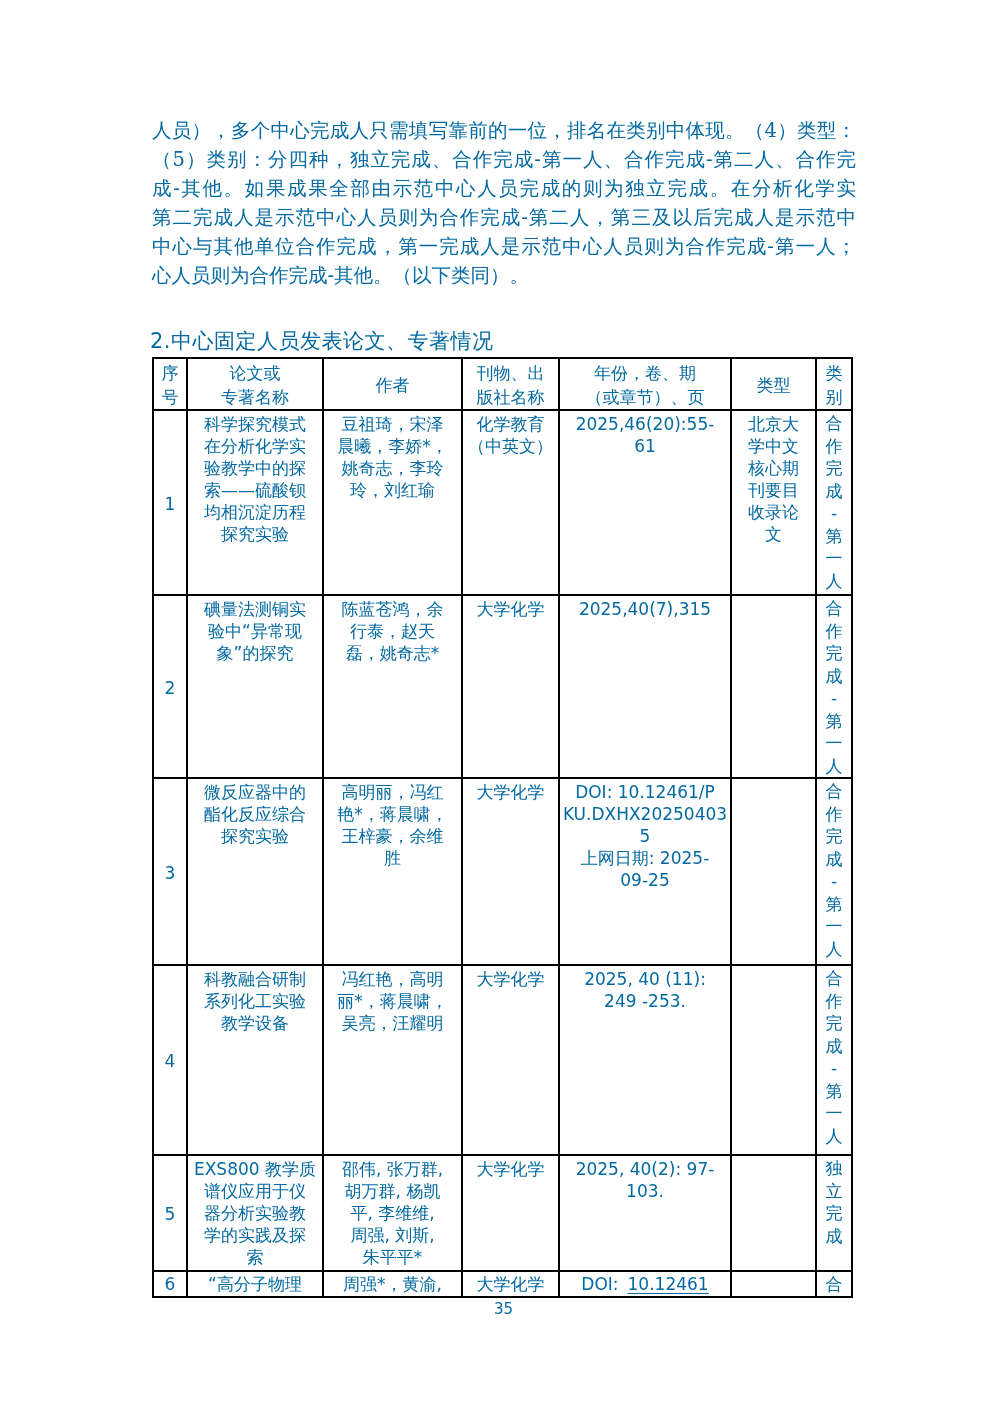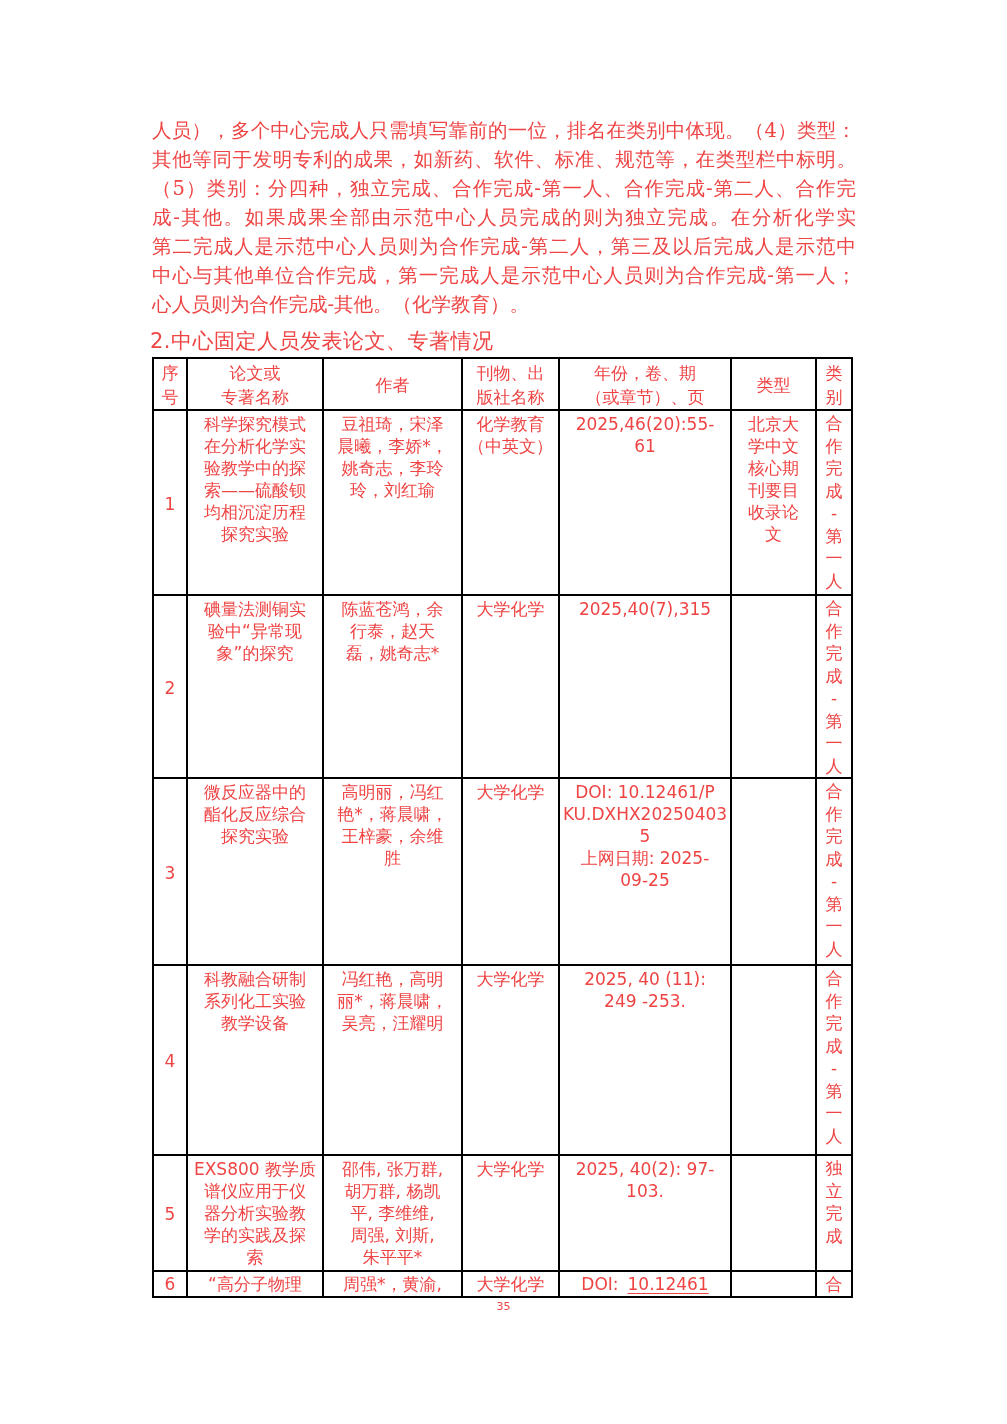--- a/index.html
+++ b/index.html
@@ -1,21 +1,21 @@
 <!DOCTYPE html>
 <html><head>
 <meta charset="utf-8">
 <style>
   html,body{margin:0;padding:0;background:#888;}
   .page{
     position:relative;
     width:1007px;height:1424px;
     margin:0 auto;
     background:#ffffff;
-    color:#ef4444;
+    color:#0369a1;
     font-family:"DejaVu Sans",sans-serif;
     overflow:hidden;
   }
   
   .intro{
     position:absolute;left:152px;top:116px;width:704px;
     font-family:"DejaVu Serif","Liberation Serif",serif;
     font-size:19.5px;line-height:29px;
   }
   .intro .line{height:29px;overflow:visible;white-space:nowrap;}
@@ -53,37 +53,36 @@
   table.pubs tbody td.no-cell{vertical-align:middle;line-height:20px;}
   table.pubs tbody td.cat-cell{line-height:22.5px;padding-top:1px;}
   tr.row-1{height:185px;} tr.row-2{height:182px;} tr.row-3{height:187px;}
   tr.row-4{height:190px;} tr.row-5{height:116px;}
   tr.row-6{height:25px;}
   tr.row-6 td{line-height:21px;padding-top:1px;}
   .u{text-decoration:underline;text-underline-offset:3px;margin-left:9px;}
   
   .page-number{
     position:absolute;left:0;top:1300px;width:100%;
-    text-align:center;font-size:11px;
+    text-align:center;font-size:15px;
     font-family:"DejaVu Sans",sans-serif;
   }
 </style>
 </head>
 <body>
 
 <div class="page">
 
   <div class="intro">
     <div class="line just">人员），多个中心完成人只需填写靠前的一位，排名在类别中体现。（4）类型：</div>
-    <div class="line just">其他等同于发明专利的成果，如新药、软件、标准、规范等，在类型栏中标明。</div>
     <div class="line just">（5）类别：分四种，独立完成、合作完成-第一人、合作完成-第二人、合作完</div>
     <div class="line just">成-其他。如果成果全部由示范中心人员完成的则为独立完成。在分析化学实</div>
     <div class="line just">第二完成人是示范中心人员则为合作完成-第二人，第三及以后完成人是示范中</div>
     <div class="line just">中心与其他单位合作完成，第一完成人是示范中心人员则为合作完成-第一人；</div>
-    <div class="line">心人员则为合作完成-其他。（化学教育）。</div>
+    <div class="line">心人员则为合作完成-其他。（以下类同）。</div>
   </div>
 
   <div class="section-title">2.中心固定人员发表论文、专著情况</div>
 
   <table class="pubs">
     <colgroup>
       <col style="width:34px">
         <col style="width:136px">
         <col style="width:139px">
       <col style="width:97px">

